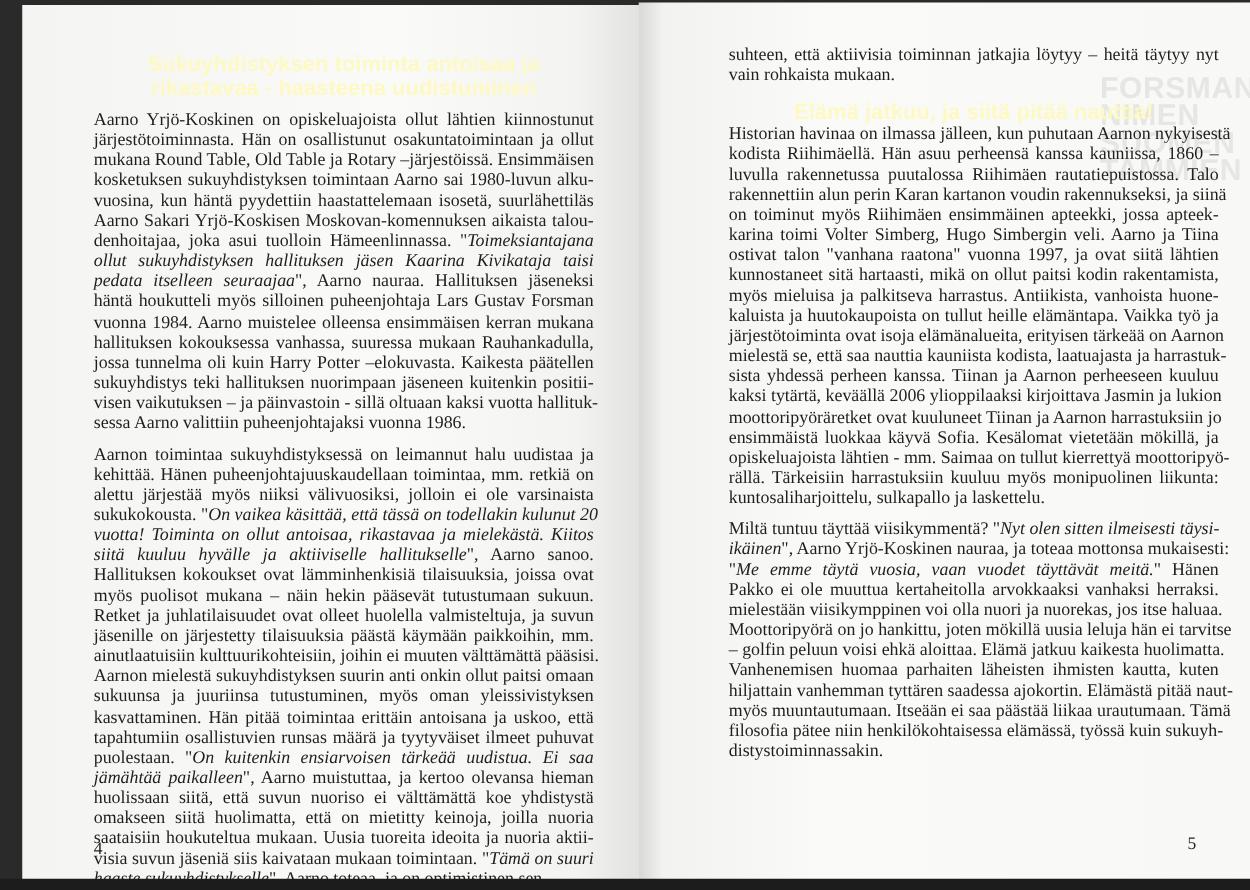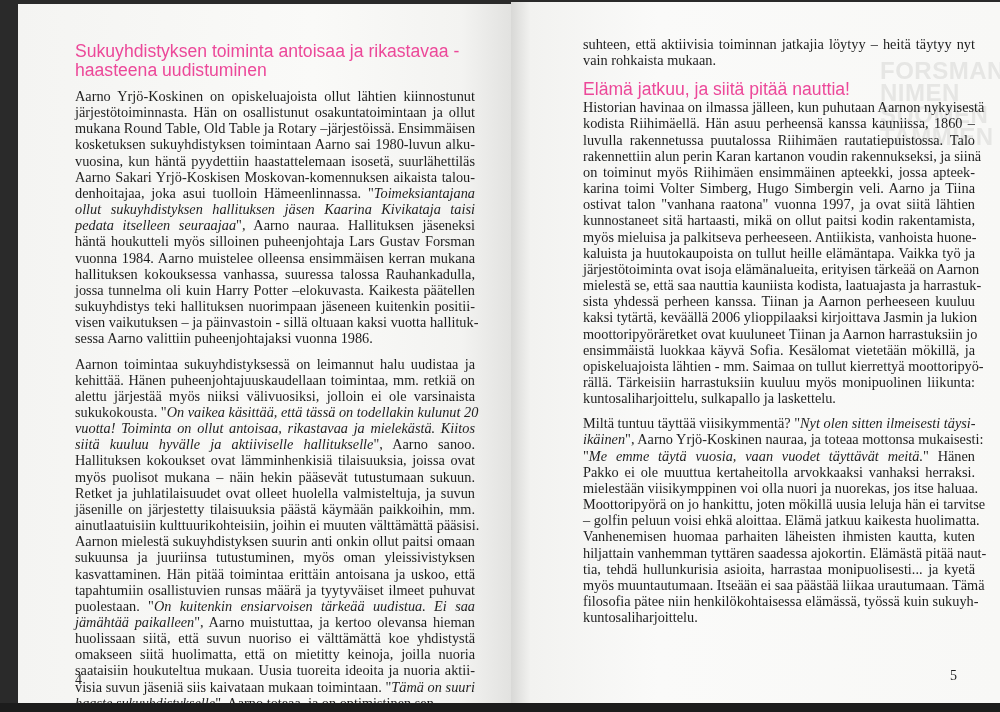--- a/index.html
+++ b/index.html
@@ -24,23 +24,23 @@
   }
   .bottom-edge {
     position: absolute; left: 0; top: 703px; width: 1000px; height: 9px; background: #1c1c1c;
   }
   .col {
     position: absolute; font-size: 14.3px; line-height: 16.15px; text-align: justify;
   }
   .col-left { left: 75px; top: 42px; width: 400px; }
   .col-right { left: 583px; top: 36px; width: 392px; }
   h2 {
-    font-family: "Liberation Sans", sans-serif; font-weight: normal;
-    font-size: 17.6px; line-height: 19px; margin: 0 0 8px 0; color: #ec4899;
-    text-align: left;
+    font-family: "Liberation Sans", sans-serif; font-weight: bold;
+    font-size: 17.6px; line-height: 19px; margin: 0 0 8px 0; color: #fef9c3;
+    text-align: center;
   }
   .col-right h2 { margin-top: 12px; margin-bottom: 0; }
   p { margin: 0 0 9px 0; }
   p .line { display: block; text-align: justify; text-align-last: justify; white-space: nowrap; }
   p .line.last { text-align-last: left; }
   em { font-style: italic; }
   .page-num { position: absolute; font-size: 14px; }
   .pn-left { left: 75px; top: 672px; }
   .pn-right { left: 950px; top: 668px; }
   .ghost {
@@ -65,21 +65,21 @@
       <span class="line">järjestötoiminnasta. Hän on osallistunut osakuntatoimintaan ja ollut</span>
       <span class="line">mukana Round Table, Old Table ja Rotary –järjestöissä. Ensimmäisen</span>
       <span class="line">kosketuksen sukuyhdistyksen toimintaan Aarno sai 1980-luvun alku-</span>
       <span class="line">vuosina, kun häntä pyydettiin haastattelemaan isosetä, suurlähettiläs</span>
       <span class="line">Aarno Sakari Yrjö-Koskisen Moskovan-komennuksen aikaista talou-</span>
       <span class="line">denhoitajaa, joka asui tuolloin Hämeenlinnassa. "<em>Toimeksiantajana</em></span>
       <span class="line"><em>ollut sukuyhdistyksen hallituksen jäsen Kaarina Kivikataja taisi</em></span>
       <span class="line"><em>pedata itselleen seuraajaa</em>", Aarno nauraa. Hallituksen jäseneksi</span>
       <span class="line">häntä houkutteli myös silloinen puheenjohtaja Lars Gustav Forsman</span>
       <span class="line">vuonna 1984. Aarno muistelee olleensa ensimmäisen kerran mukana</span>
-      <span class="line">hallituksen kokouksessa vanhassa, suuressa talossa Rauhankadulla,</span>
+      <span class="line">hallituksen kokouksessa vanhassa, suuressa mukaan Rauhankadulla,</span>
       <span class="line">jossa tunnelma oli kuin Harry Potter –elokuvasta. Kaikesta päätellen</span>
       <span class="line">sukuyhdistys teki hallituksen nuorimpaan jäseneen kuitenkin positii-</span>
       <span class="line">visen vaikutuksen – ja päinvastoin - sillä oltuaan kaksi vuotta hallituk-</span>
       <span class="line last">sessa Aarno valittiin puheenjohtajaksi vuonna 1986.</span>
     </p>
   <p>
       <span class="line">Aarnon toimintaa sukuyhdistyksessä on leimannut halu uudistaa ja</span>
       <span class="line">kehittää. Hänen puheenjohtajuuskaudellaan toimintaa, mm. retkiä on</span>
       <span class="line">alettu järjestää myös niiksi välivuosiksi, jolloin ei ole varsinaista</span>
       <span class="line">sukukokousta. "<em>On vaikea käsittää, että tässä on todellakin kulunut 20</em></span>
@@ -113,21 +113,21 @@
   <h2>Elämä jatkuu, ja siitä pitää nauttia!</h2>
   <p>
       <span class="line">Historian havinaa on ilmassa jälleen, kun puhutaan Aarnon nykyisestä</span>
       <span class="line">kodista Riihimäellä. Hän asuu perheensä kanssa kauniissa, 1860 –</span>
       <span class="line">luvulla rakennetussa puutalossa Riihimäen rautatiepuistossa. Talo</span>
       <span class="line">rakennettiin alun perin Karan kartanon voudin rakennukseksi, ja siinä</span>
       <span class="line">on toiminut myös Riihimäen ensimmäinen apteekki, jossa apteek-</span>
       <span class="line">karina toimi Volter Simberg, Hugo Simbergin veli. Aarno ja Tiina</span>
       <span class="line">ostivat talon "vanhana raatona" vuonna 1997, ja ovat siitä lähtien</span>
       <span class="line">kunnostaneet sitä hartaasti, mikä on ollut paitsi kodin rakentamista,</span>
-      <span class="line">myös mieluisa ja palkitseva perheeseen. Antiikista, vanhoista huone-</span>
+      <span class="line">myös mieluisa ja palkitseva harrastus. Antiikista, vanhoista huone-</span>
       <span class="line">kaluista ja huutokaupoista on tullut heille elämäntapa. Vaikka työ ja</span>
       <span class="line">järjestötoiminta ovat isoja elämänalueita, erityisen tärkeää on Aarnon</span>
       <span class="line">mielestä se, että saa nauttia kauniista kodista, laatuajasta ja harrastuk-</span>
       <span class="line">sista yhdessä perheen kanssa. Tiinan ja Aarnon perheeseen kuuluu</span>
       <span class="line">kaksi tytärtä, keväällä 2006 ylioppilaaksi kirjoittava Jasmin ja lukion</span>
       <span class="line">moottoripyöräretket ovat kuuluneet Tiinan ja Aarnon harrastuksiin jo</span>
       <span class="line">ensimmäistä luokkaa käyvä Sofia. Kesälomat vietetään mökillä, ja</span>
       <span class="line">opiskeluajoista lähtien - mm. Saimaa on tullut kierrettyä moottoripyö-</span>
       <span class="line">rällä. Tärkeisiin harrastuksiin kuuluu myös monipuolinen liikunta:</span>
       <span class="line last">kuntosaliharjoittelu, sulkapallo ja laskettelu.</span>
@@ -135,19 +135,18 @@
   <p>
       <span class="line">Miltä tuntuu täyttää viisikymmentä? "<em>Nyt olen sitten ilmeisesti täysi-</em></span>
       <span class="line"><em>ikäinen</em>", Aarno Yrjö-Koskinen nauraa, ja toteaa mottonsa mukaisesti:</span>
       <span class="line">"<em>Me emme täytä vuosia, vaan vuodet täyttävät meitä.</em>" Hänen</span>
       <span class="line">Pakko ei ole muuttua kertaheitolla arvokkaaksi vanhaksi herraksi.</span>
       <span class="line">mielestään viisikymppinen voi olla nuori ja nuorekas, jos itse haluaa.</span>
       <span class="line">Moottoripyörä on jo hankittu, joten mökillä uusia leluja hän ei tarvitse</span>
       <span class="line">– golfin peluun voisi ehkä aloittaa. Elämä jatkuu kaikesta huolimatta.</span>
       <span class="line">Vanhenemisen huomaa parhaiten läheisten ihmisten kautta, kuten</span>
       <span class="line">hiljattain vanhemman tyttären saadessa ajokortin. Elämästä pitää naut-</span>
-      <span class="line">tia, tehdä hullunkurisia asioita, harrastaa monipuolisesti... ja kyetä</span>
       <span class="line">myös muuntautumaan. Itseään ei saa päästää liikaa urautumaan. Tämä</span>
       <span class="line">filosofia pätee niin henkilökohtaisessa elämässä, työssä kuin sukuyh-</span>
-      <span class="line last">kuntosaliharjoittelu.</span>
+      <span class="line last">distystoiminnassakin.</span>
     </p>
 </div>
 <div class="page-num pn-right">5</div>
 
 </body></html>

